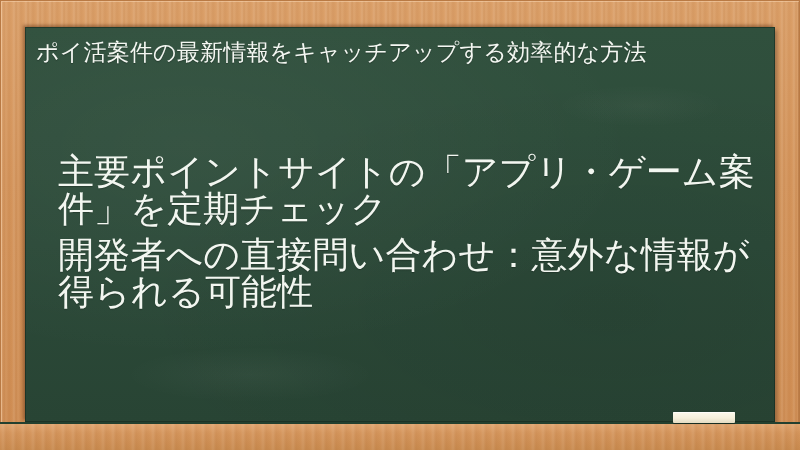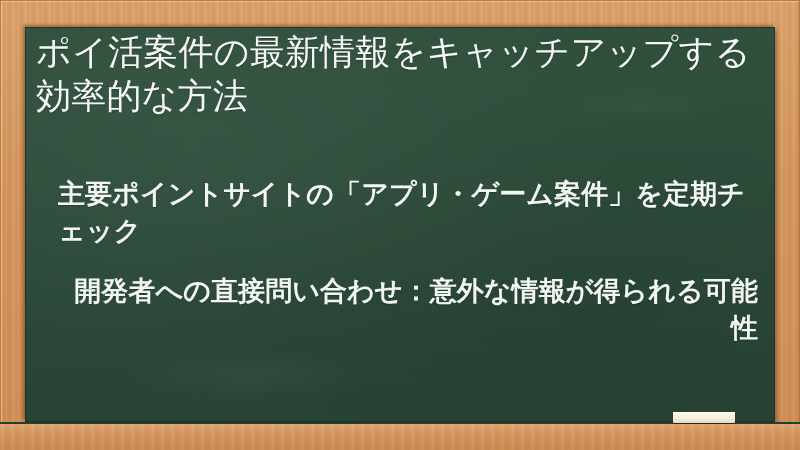--- a/index.html
+++ b/index.html
@@ -94,47 +94,46 @@
     z-index: 2;
     padding: 0;
   }
 
   #title {
     position: absolute;
     left: 11px;        
     top: 3px;
     width: 718px;
     color: #f4f7f2;
-    font-size: 35px;
+    font-size: 23px;
     line-height: 44px;
     font-weight: 400;
     letter-spacing: 0.2px;
     text-shadow: 0 1px 1px rgba(0,0,0,0.25);
     white-space: pre-wrap;
   }
 
   #bullets {
     position: absolute;
     left: 33px;        
     top: 126px;
     width: 700px;
   }
 
   .bullet {
     color: #f2f6f0;
-    font-size: 27px;
+    font-size: 36px;
     line-height: 37px;
-    font-weight: 700;
+    font-weight: 400;
     letter-spacing: 0.1px;
     text-shadow: 0 1px 1px rgba(0,0,0,0.22);
     margin-bottom: 9px;
     white-space: pre-wrap;
-    margin-top: 23px;
   }
-  .bullet:last-child { margin-bottom: 0; text-align: right; }
+  .bullet:last-child { margin-bottom: 0; }
 
   
   #chalk-stick {
     position: absolute;
     left: 673px;
     top: 412px;
     width: 62px;
     height: 11px;
     border-radius: 1px;
     background: linear-gradient(180deg, #fdfaec 0%, #f6f0dc 55%, #e4dcc2 100%);

